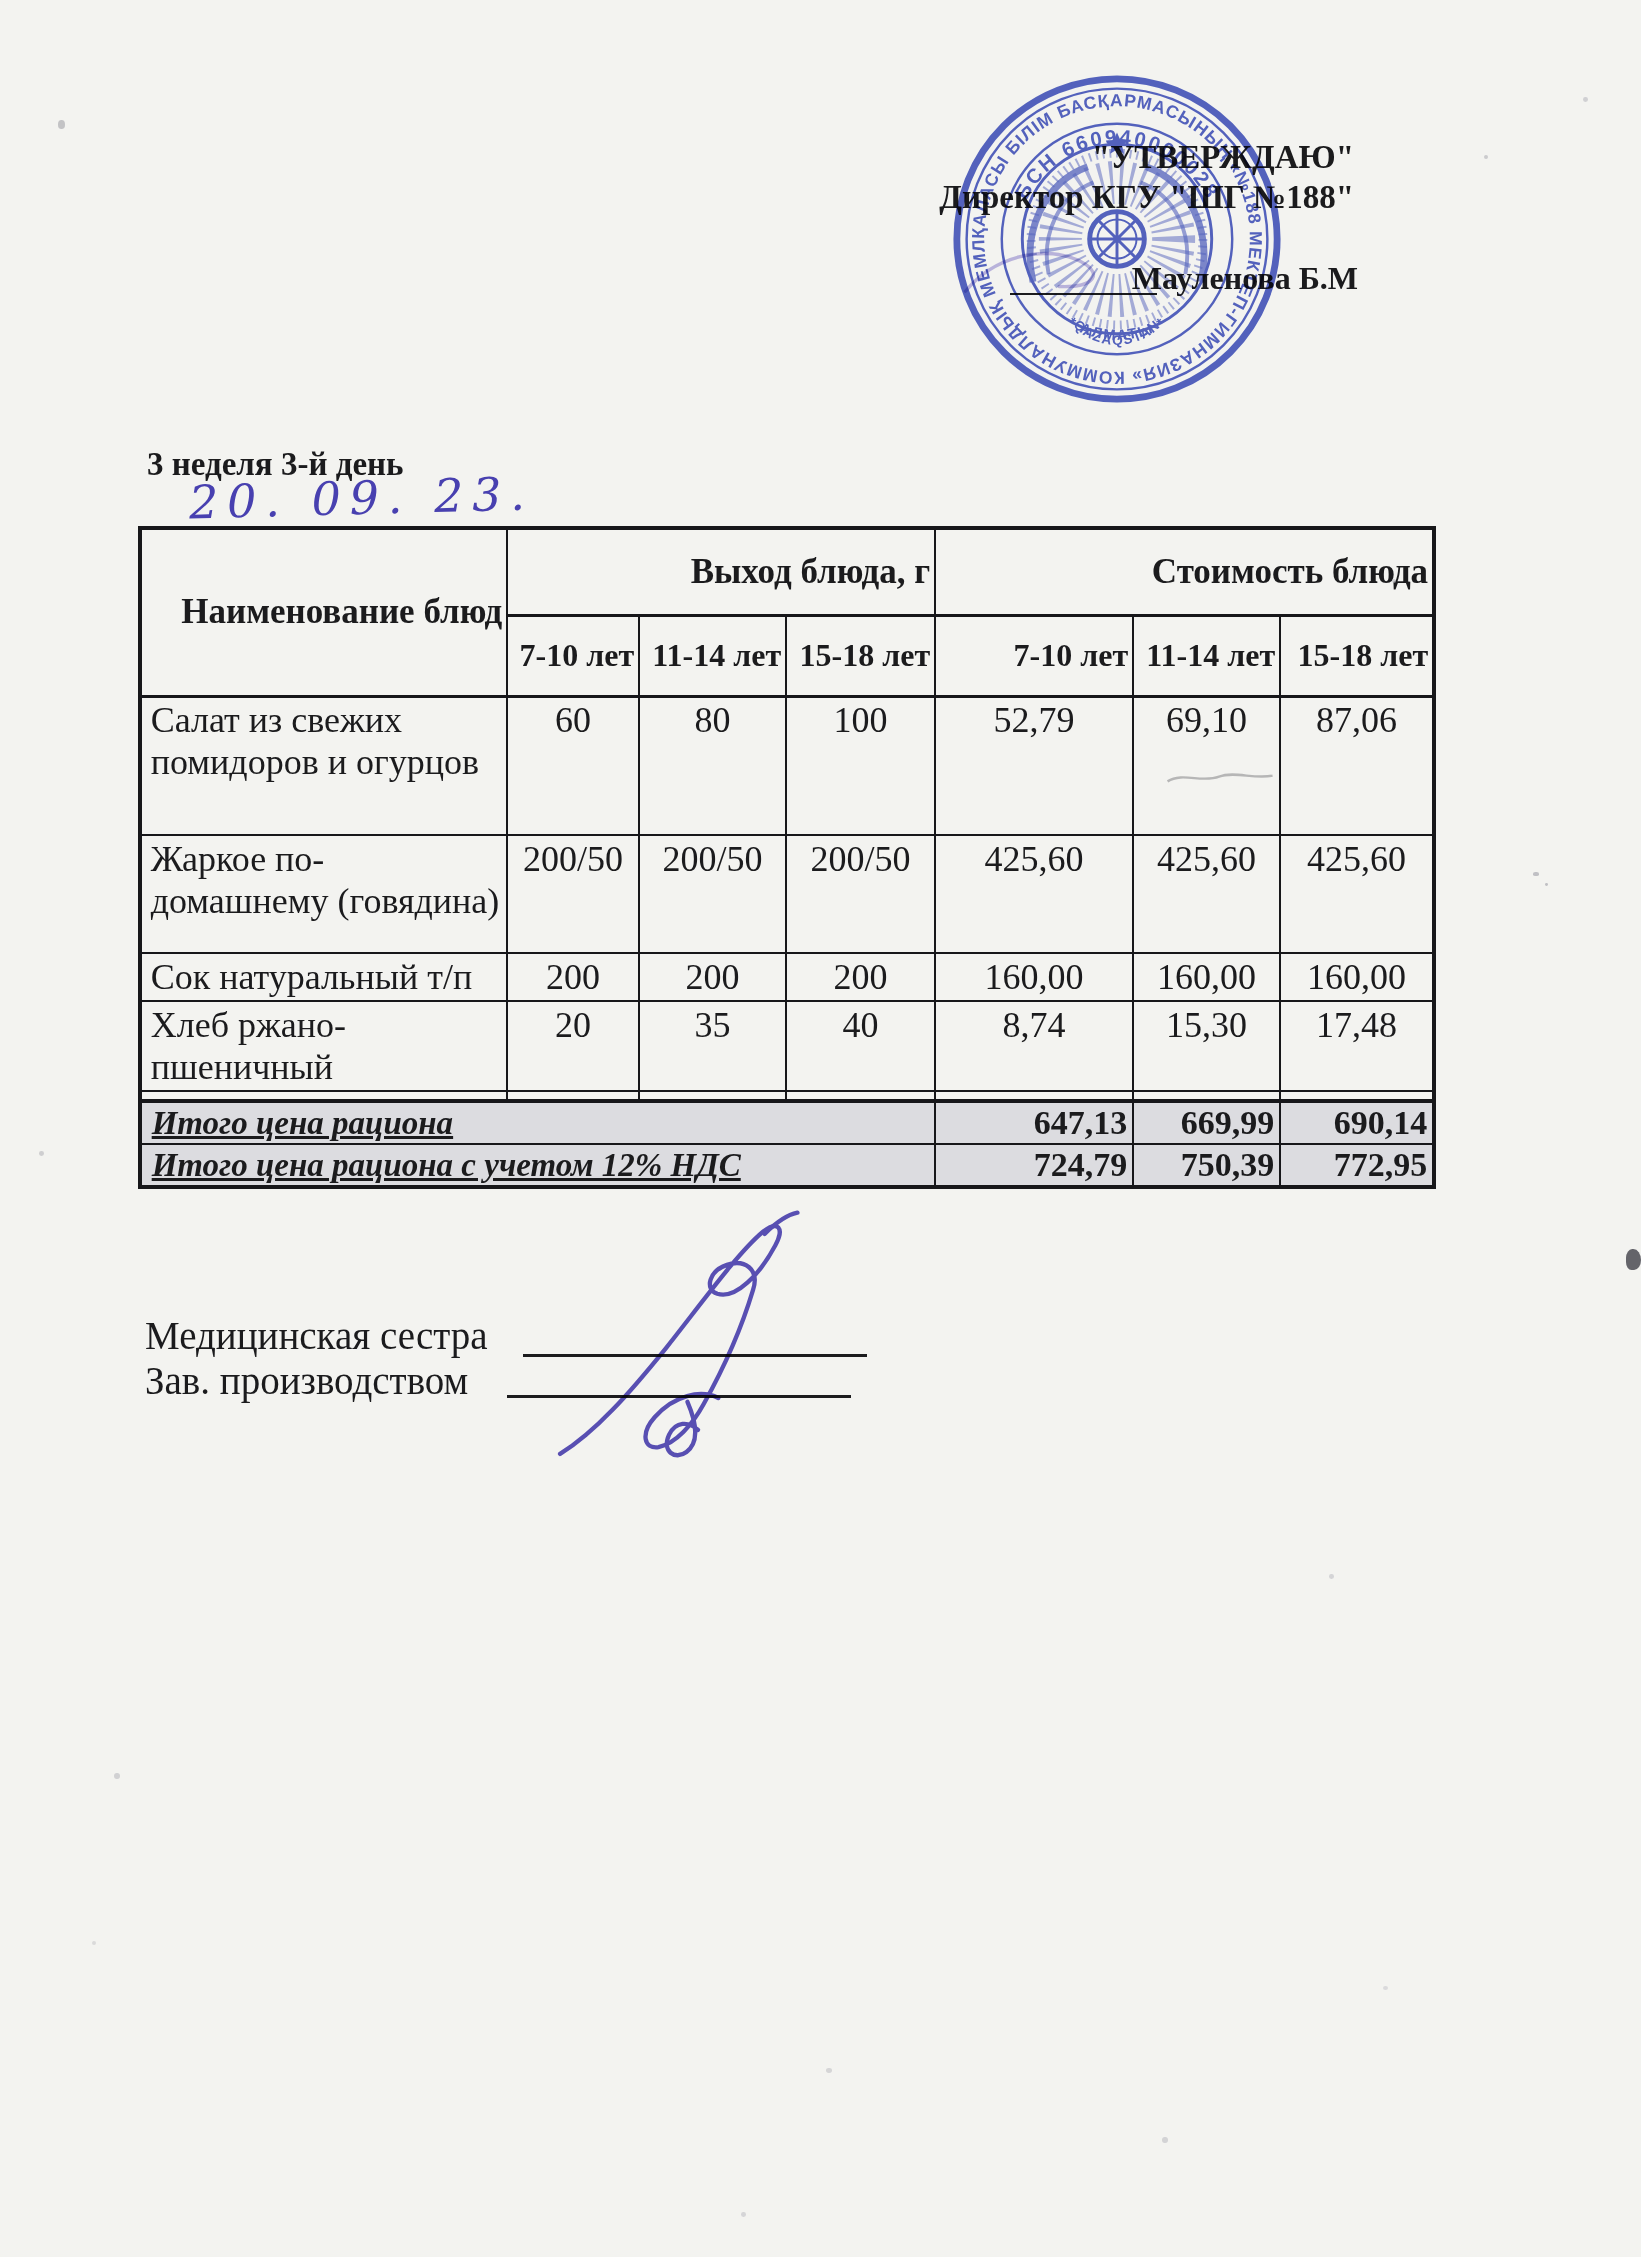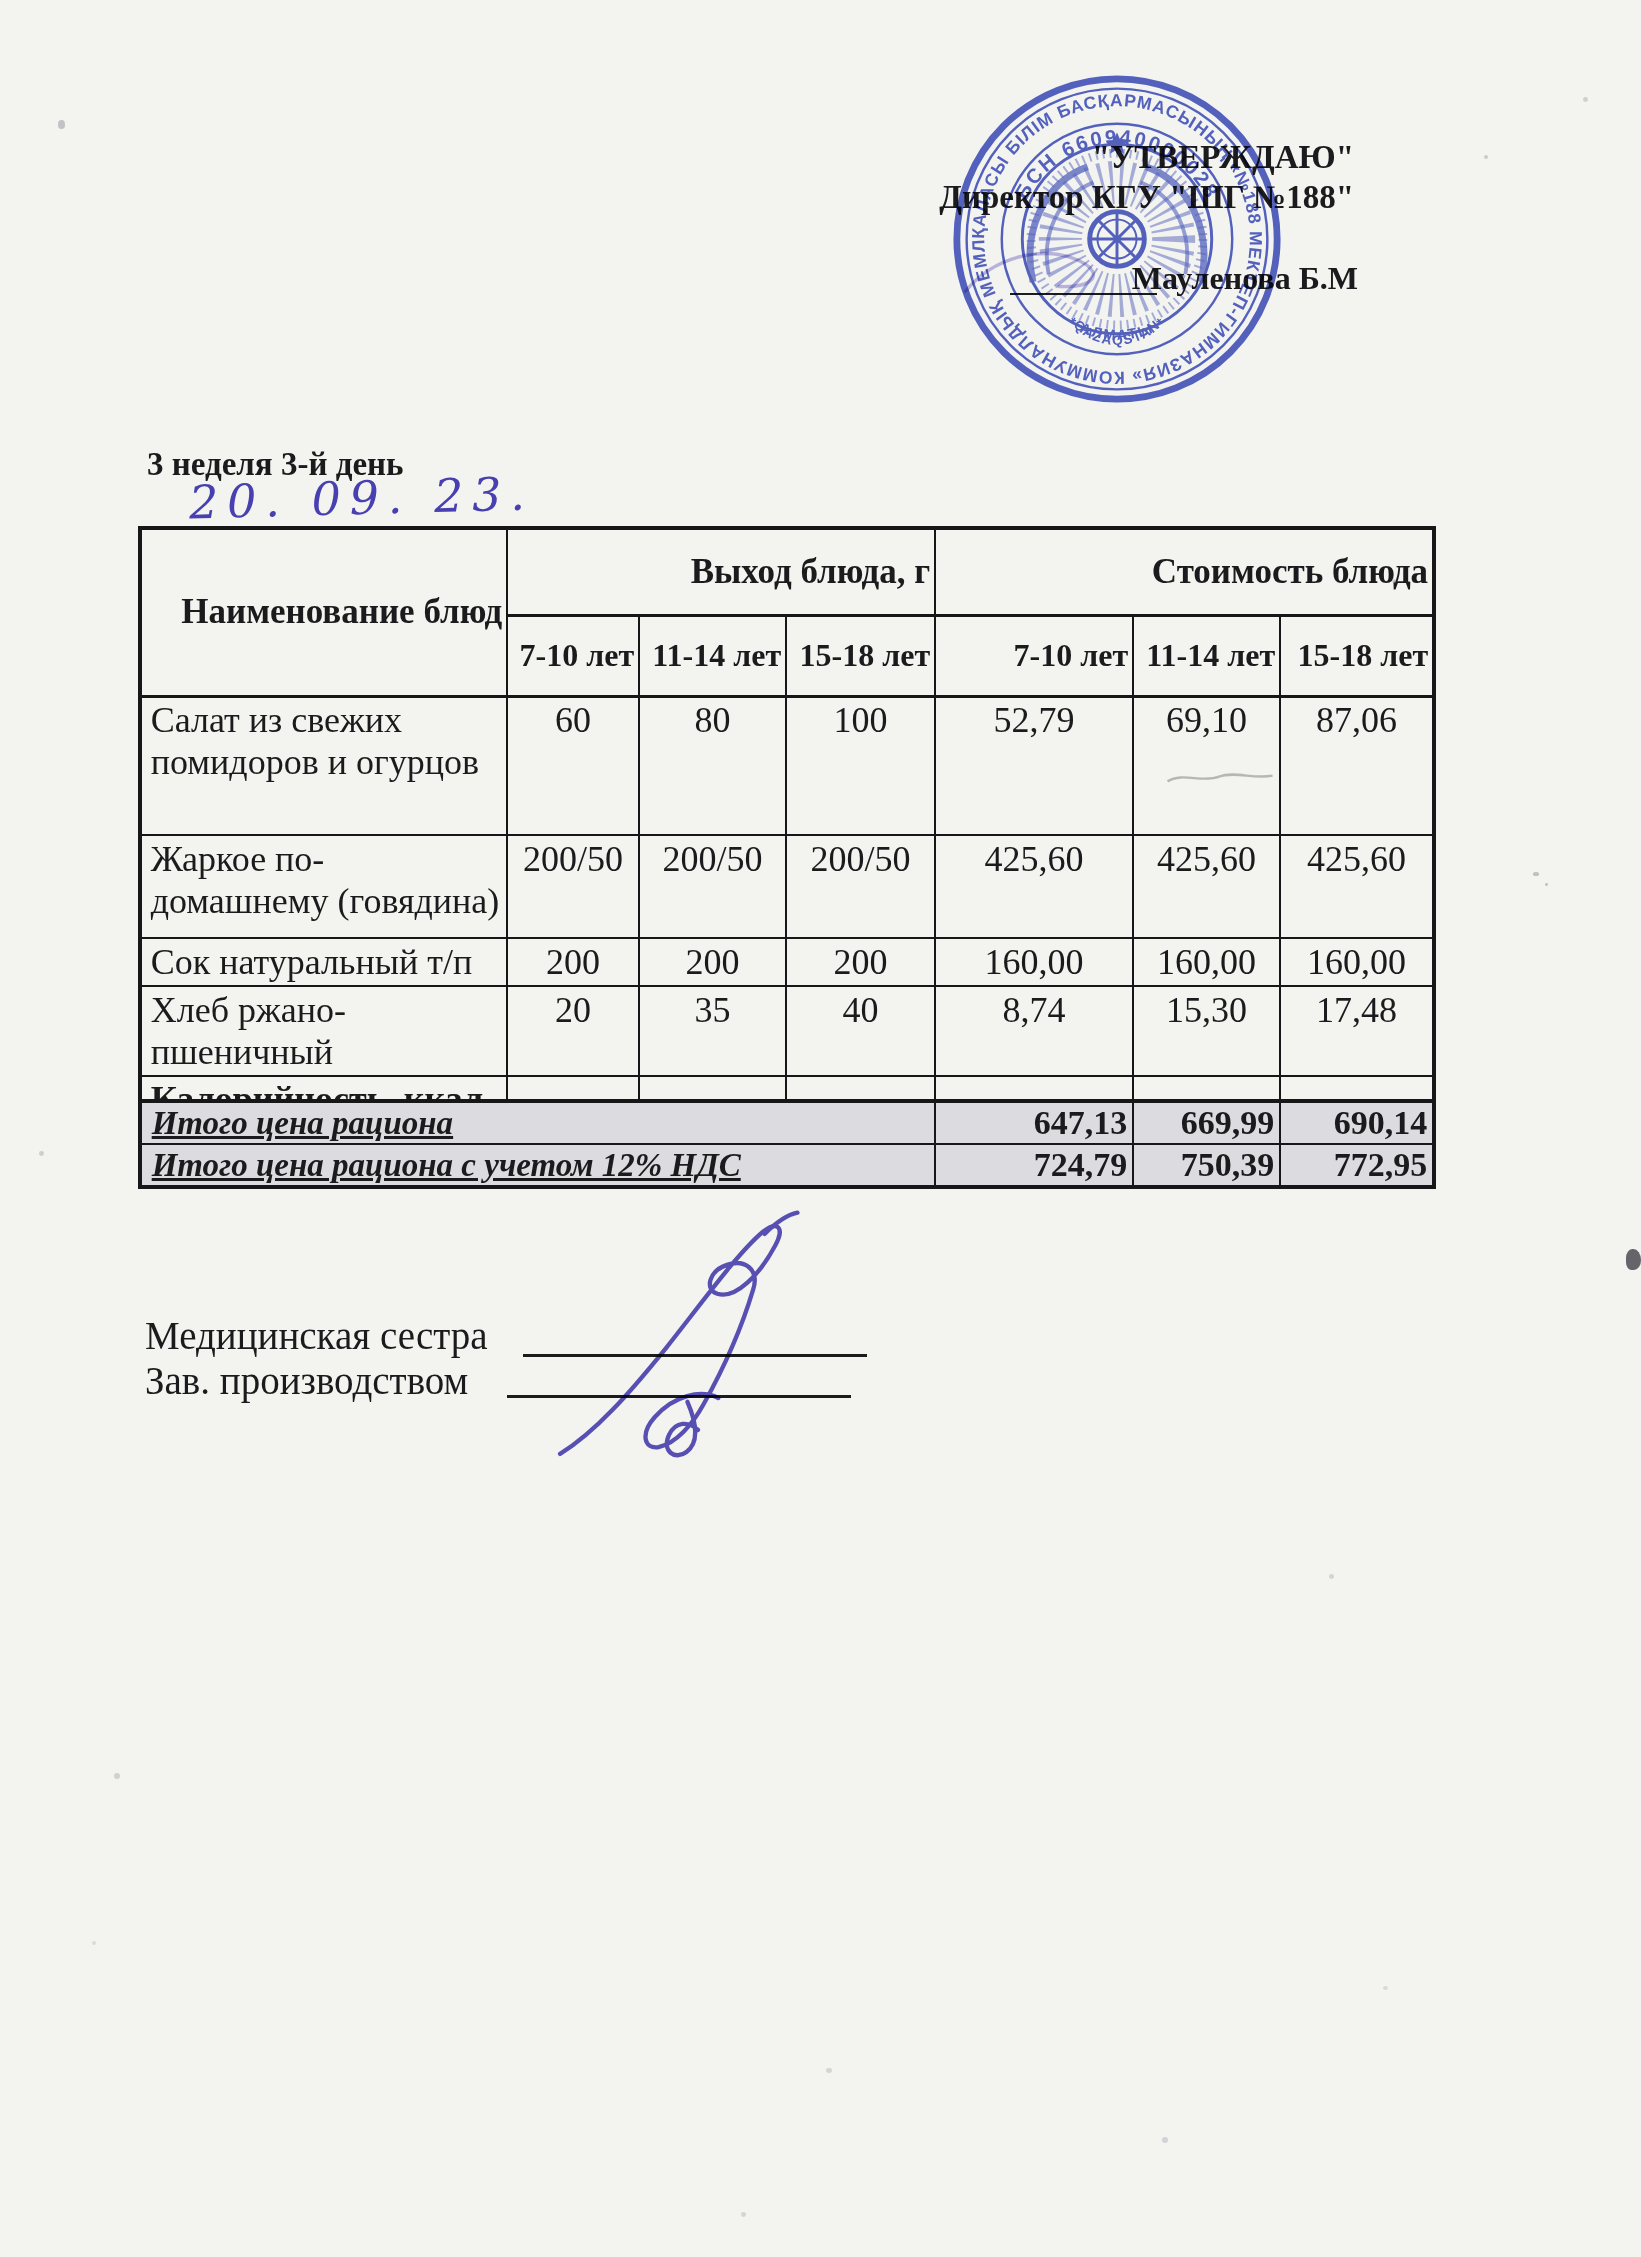--- a/index.html
+++ b/index.html
@@ -137,21 +137,21 @@
       </tr>
       <tr style="height:139px">
         <td class="nm">Салат из свежих помидоров и огурцов</td>
         <td>60</td>
         <td>80</td>
         <td>100</td>
         <td>52,79</td>
         <td>69,10</td>
         <td>87,06</td>
       </tr>
-      <tr style="height:103px">
+      <tr style="height:118px">
         <td class="nm">Жаркое по-домашнему (говядина)</td>
         <td>200/50</td>
         <td>200/50</td>
         <td>200/50</td>
         <td>425,60</td>
         <td>425,60</td>
         <td>425,60</td>
       </tr>
       <tr style="height:39px">
         <td class="nm">Сок натуральный т/п</td>

